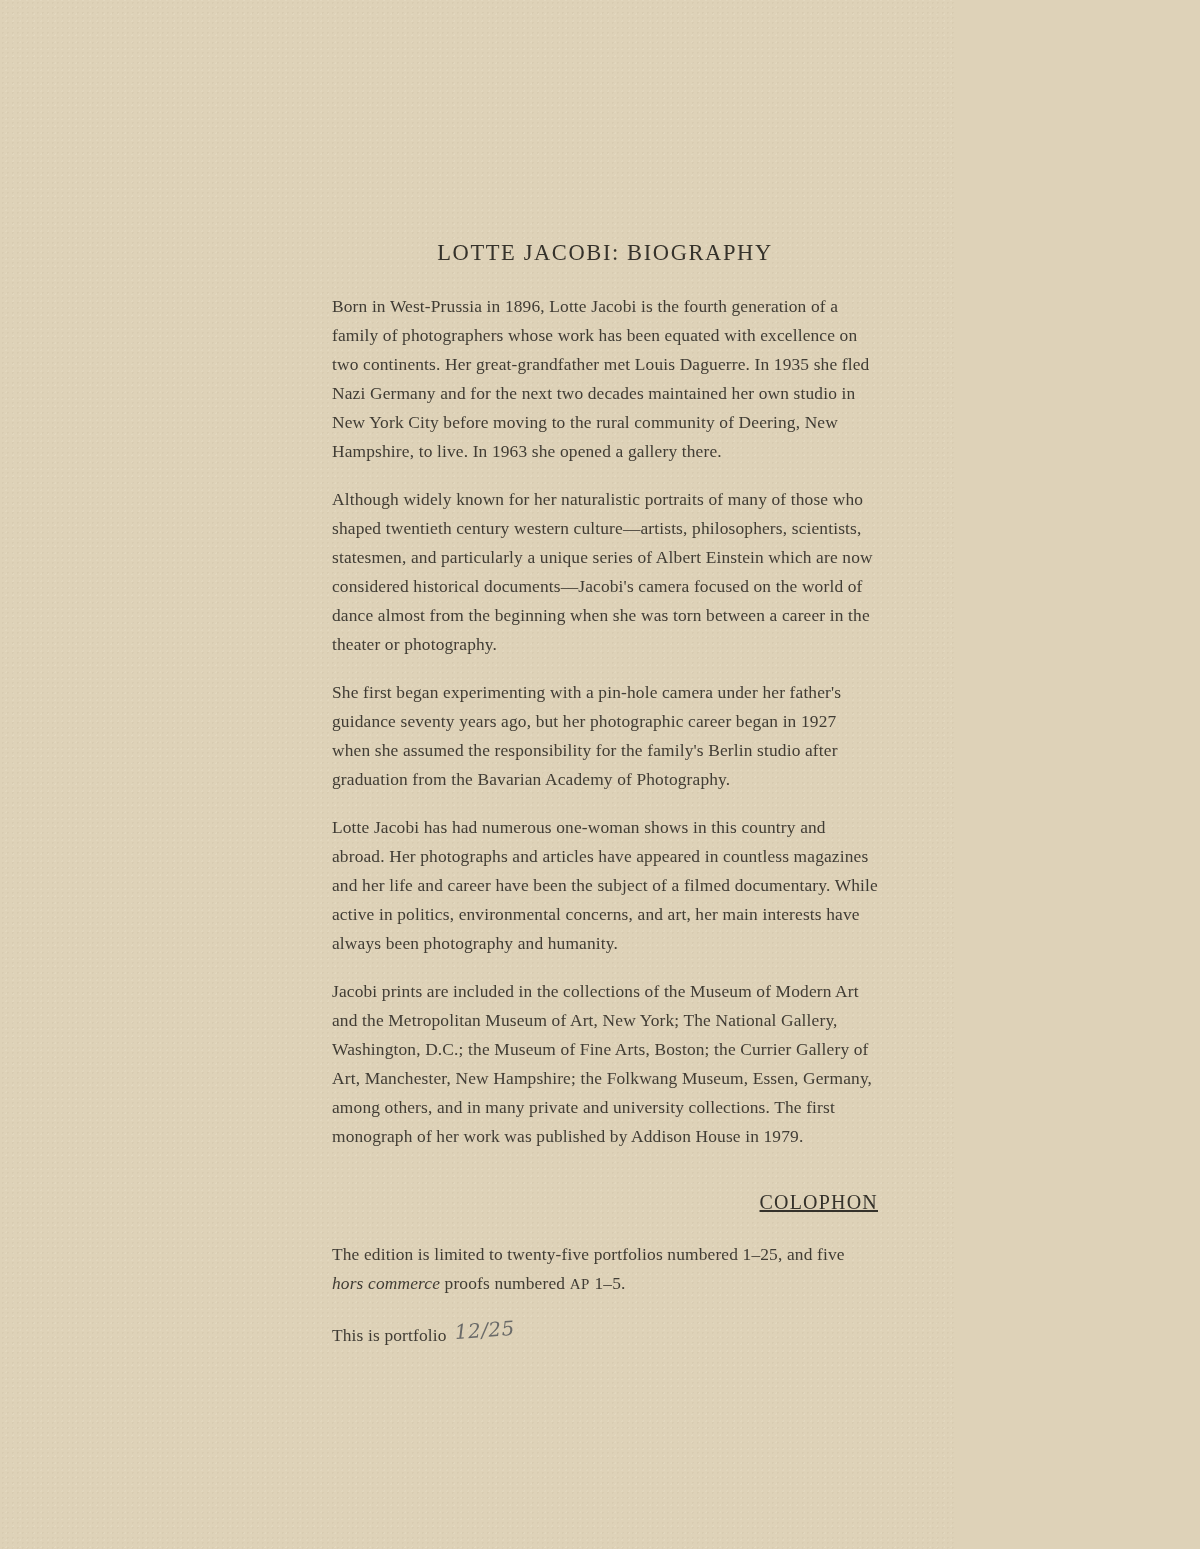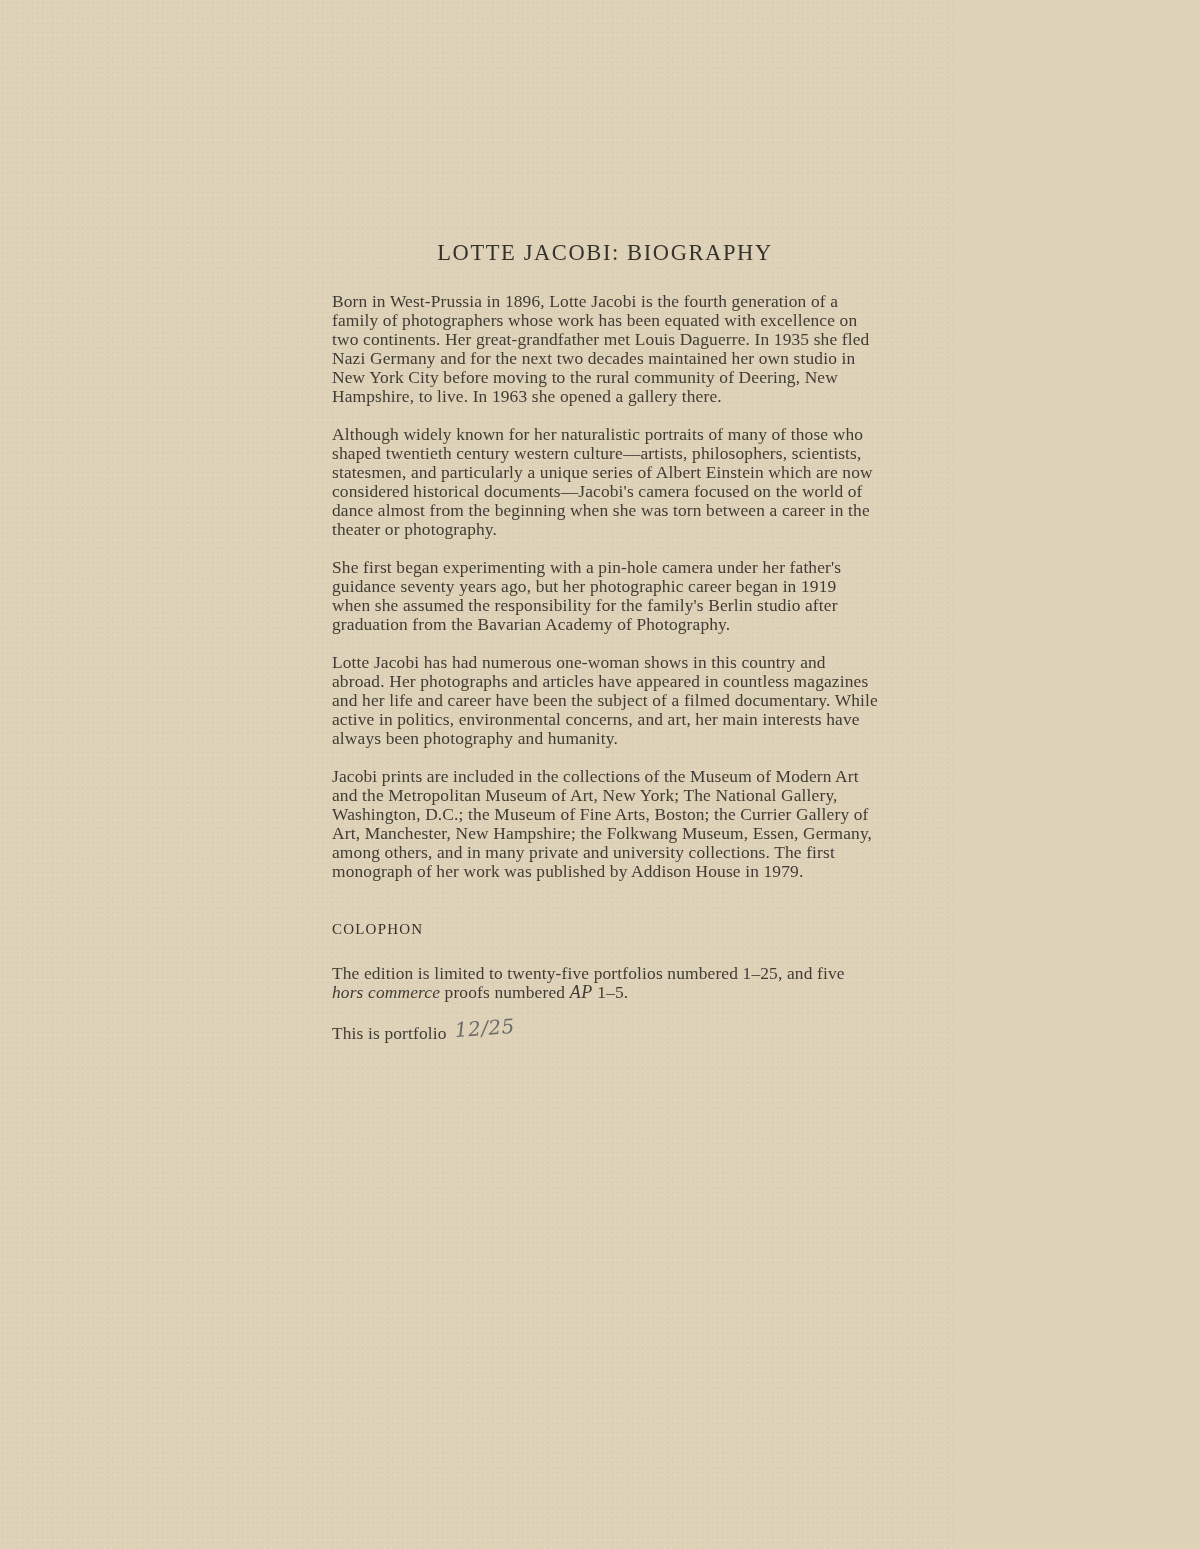--- a/index.html
+++ b/index.html
@@ -41,46 +41,46 @@
   }
   h1.title {
     font-size: 22.5px;
     font-weight: normal;
     letter-spacing: 1.6px;
     text-align: center;
     margin: 0 0 26px 0;
     color: #35322b;
   }
   h2.colophon-title {
-    font-size: 15px;
+    font-size: 20px;
     font-weight: normal;
     letter-spacing: 1.2px;
-    text-align: left;
+    text-align: right;
     margin: 0 0 26px 0;
     color: #35322b;
+    text-decoration: underline;
   }
   p.para {
     font-size: 17.4px;
-    line-height: 19px;
+    line-height: 29px;
     margin: 0 0 19px 0;
     text-align: left;
     color: #403c34;
     letter-spacing: .15px;
   }
   p.para:last-child { margin-bottom: 6px; }
   .bio-block { margin-bottom: 0; }
   .colophon-block {
     margin-top: 40px;
   }
   .colophon-block p.para { margin-bottom: 21px; }
   .italic { font-style: italic; }
   .smallcaps {
-    font-size: 18px;
+    font-size: 15px;
     letter-spacing: .6px;
-    font-style: italic;
   }
   .portfolio-line {
     position: relative;
     display: block;
   }
   .handwritten {
     font-family: "DejaVu Serif", serif;
     font-style: italic;
     font-size: 20px;
     color: #6a6a68;
@@ -95,21 +95,21 @@
 
 <div class="page">
   <div class="paper-grain"></div>
 
   <div class="content">
 
     <section class="bio-block">
       <h1 class="title">LOTTE JACOBI: BIOGRAPHY</h1>
       <p class="para">Born in West-Prussia in 1896, Lotte Jacobi is the fourth generation of a family of photographers whose work has been equated with excellence on two continents. Her great-grandfather met Louis Daguerre. In 1935 she fled Nazi Germany and for the next two decades maintained her own studio in New York City before moving to the rural community of Deering, New Hampshire, to live. In 1963 she opened a gallery there.</p>
       <p class="para">Although widely known for her naturalistic portraits of many of those who shaped twentieth century western culture—artists, philosophers, scientists, statesmen, and particularly a unique series of Albert Einstein which are now considered historical documents—Jacobi's camera focused on the world of dance almost from the beginning when she was torn between a career in the theater or photography.</p>
-      <p class="para">She first began experimenting with a pin-hole camera under her father's guidance seventy years ago, but her photographic career began in 1919 when she assumed the responsibility for the family's Berlin studio after graduation from the Bavarian Academy of Photography.</p>
+      <p class="para">She first began experimenting with a pin-hole camera under her father's guidance seventy years ago, but her photographic career began in 1927 when she assumed the responsibility for the family's Berlin studio after graduation from the Bavarian Academy of Photography.</p>
       <p class="para">Lotte Jacobi has had numerous one-woman shows in this country and abroad. Her photographs and articles have appeared in countless magazines and her life and career have been the subject of a filmed documentary. While active in politics, environmental concerns, and art, her main interests have always been photography and humanity.</p>
       <p class="para">Jacobi prints are included in the collections of the Museum of Modern Art and the Metropolitan Museum of Art, New York; The National Gallery, Washington, D.C.; the Museum of Fine Arts, Boston; the Currier Gallery of Art, Manchester, New Hampshire; the Folkwang Museum, Essen, Germany, among others, and in many private and university collections. The first monograph of her work was published by Addison House in 1979.</p>
     </section>
 
     <section class="colophon-block">
       <h2 class="colophon-title">COLOPHON</h2>
       <p class="para"><span>The edition is limited to twenty-five portfolios numbered 1–25, and five </span><span class="italic">hors commerce</span><span> proofs numbered </span><span class="smallcaps">AP</span><span> 1–5.</span></p>
       <p class="para portfolio-line"><span>This is portfolio</span><span class="handwritten">12/25</span></p>
     </section>
 

